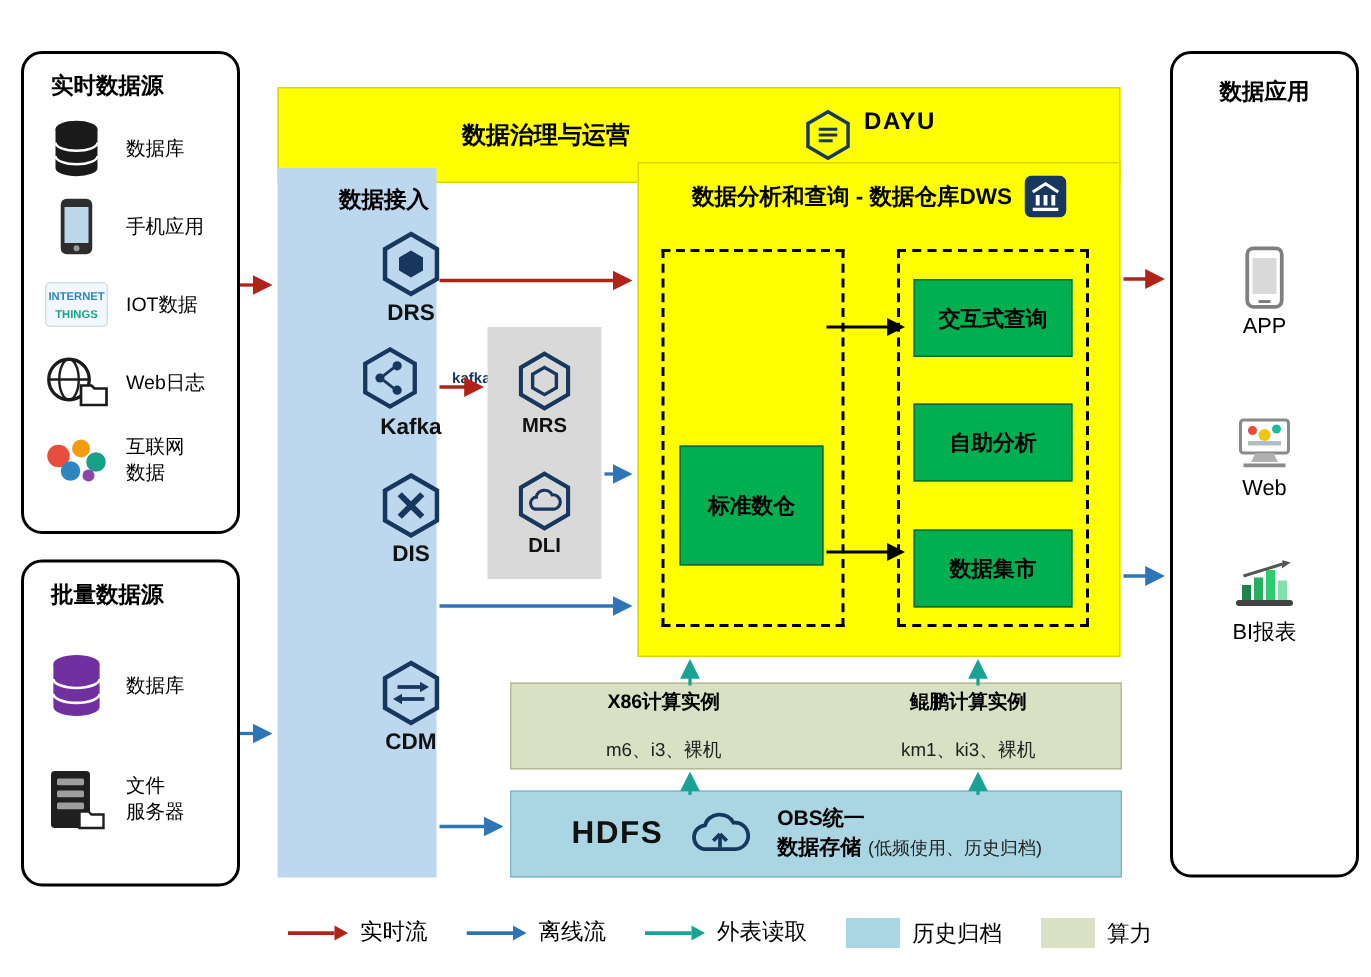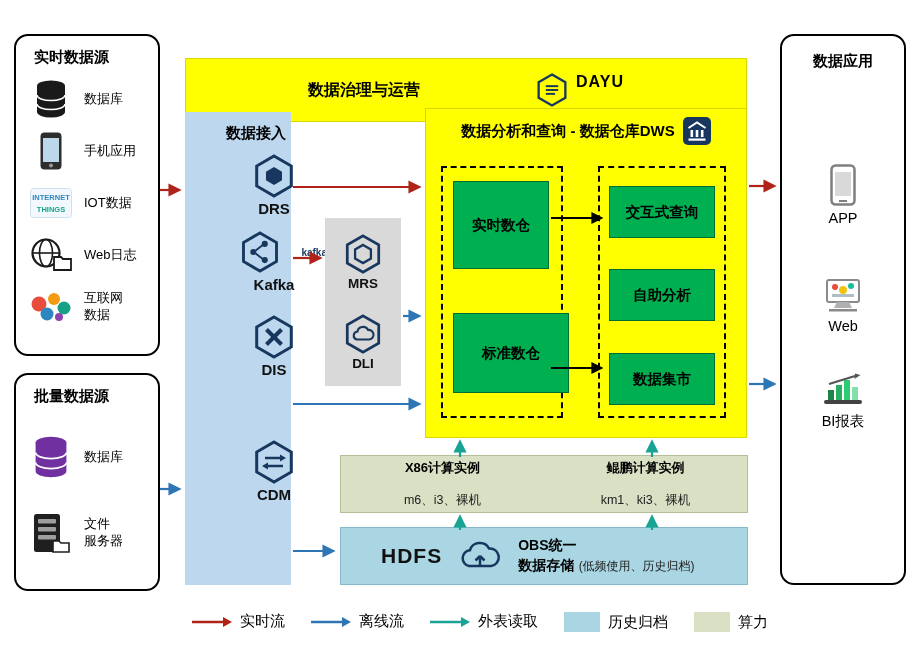--- a/index.html
+++ b/index.html
@@ -38,21 +38,21 @@
   
   #dws { left:425px; top:108px; width:322px; height:330px; background:var(--warehouse_bg,#ffff00); border:1px solid #d8d800; }
   .dws-title-row { position:absolute; top:8px; left:0; width:100%; display:flex; align-items:center; justify-content:center; gap:8px; }
   .dws-title { font-size:15px; font-weight:bold; }
   .dashed { position:absolute; border:2px dashed #000; }
   #dash-left { left:15px; top:57px; width:122px; height:252px; }
   #dash-right { left:172px; top:57px; width:128px; height:252px; }
   .gnode { position:absolute; background:var(--node_green,#00b050); border:1px solid #006d35;
            display:flex; align-items:center; justify-content:center; font-weight:bold; font-size:14.5px; color:#000; }
   #g-rt  { left:27px;  top:72px;  width:96px;  height:88px; }
-  #g-std { left:27px;  top:204px; width:116px;  height:80px; }
+  #g-std { left:27px;  top:188px; width:96px;  height:80px; }
   #g-iq  { left:183px; top:77px;  width:106px; height:52px; }
   #g-sa  { left:183px; top:160px; width:106px; height:52px; }
   #g-dm  { left:183px; top:244px; width:106px; height:52px; }
 
   
   #compute { left:340px; top:455px; width:408px; height:58px; background:var(--compute_bg,#d9e0c3);
              border:1px solid #b4bd98; display:flex; }
   .chalf { flex:1; display:flex; flex-direction:column; align-items:center; justify-content:center; gap:15px; }
   .ctitle { font-weight:bold; font-size:13px; }
   .cdetail { font-size:12.5px; color:#222; }
@@ -265,21 +265,20 @@
         <rect width="28" height="28" rx="5" fill="#17375e"></rect>
         <path d="M5.5 11 L14 5.5 L22.5 11" stroke="#fff" stroke-width="2" fill="none"></path>
         <rect x="7.5" y="13" width="2.6" height="7" fill="#fff"></rect>
         <rect x="12.7" y="13" width="2.6" height="7" fill="#fff"></rect>
         <rect x="17.9" y="13" width="2.6" height="7" fill="#fff"></rect>
         <rect x="5.5" y="21.5" width="17" height="2.2" fill="#fff"></rect>
       </svg>
     </div>
     <div class="dashed" id="dash-left"></div>
     <div class="dashed" id="dash-right"></div>
-    <div class="gnode" id="g-rt">实时数仓</div>
     <div class="gnode" id="g-std">标准数仓</div>
     <div class="gnode" id="g-iq">交互式查询</div>
     <div class="gnode" id="g-sa">自助分析</div>
     <div class="gnode" id="g-dm">数据集市</div>
   </div>
 
   <div class="abs" id="compute">
     <div class="chalf">
       <div class="ctitle">X86计算实例</div>
       <div class="cdetail">m6、i3、裸机</div>

